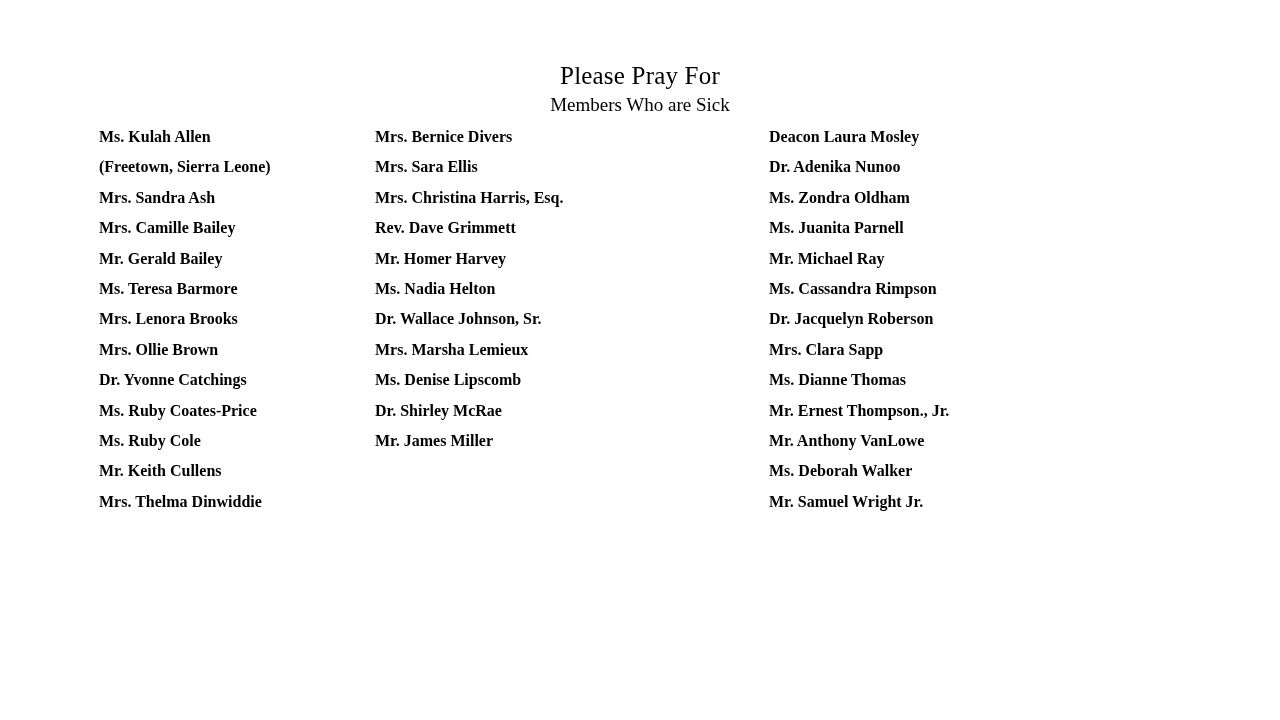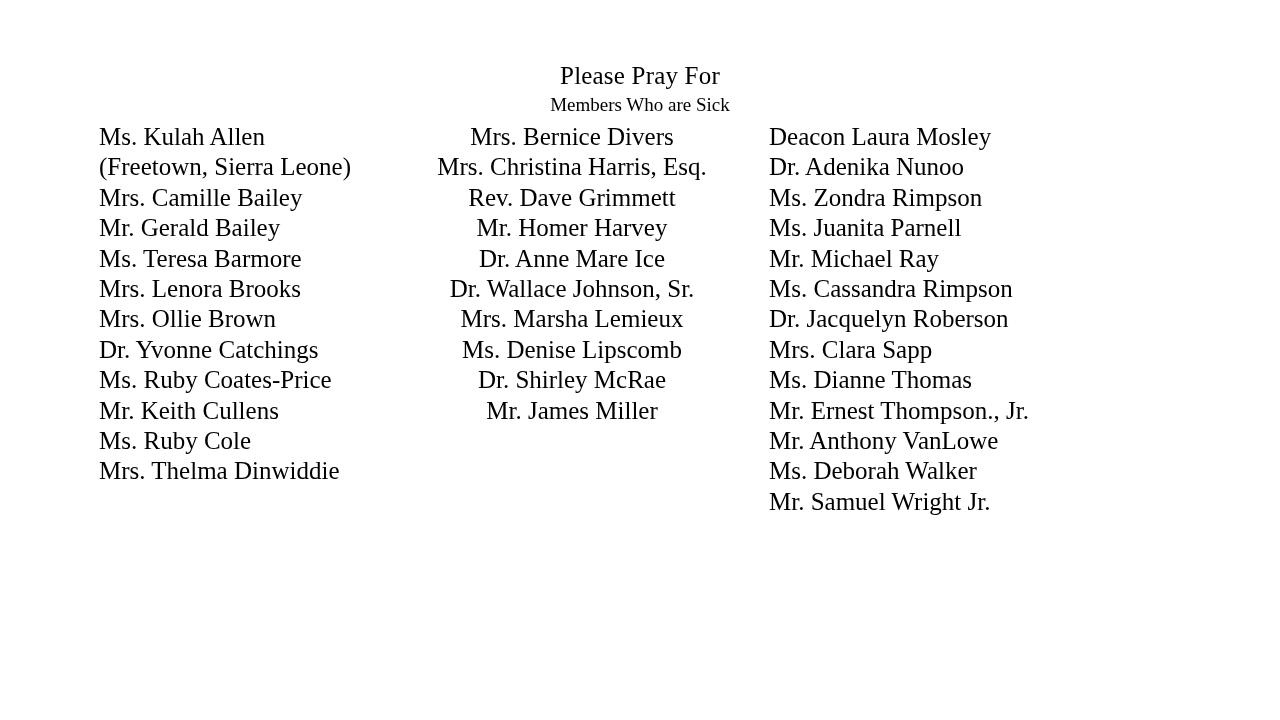--- a/index.html
+++ b/index.html
@@ -40,34 +40,33 @@
   }
   .columns {
     position: absolute;
     top: 122px;
     left: 0;
     width: 1280px;
     display: flex;
     align-items: flex-start;
   }
   .col {
-    font-size: 25px;
-    font-weight: normal;
+    font-size: 16px;
+    font-weight: bold;
     line-height: 30.4px;
   }
   .col-1 {
     width: 375px;
     padding-left: 99px;
     box-sizing: border-box;
   }
   .col-2 {
     width: 394px;
     padding-left: 0px;
     box-sizing: border-box;
-    text-align: center;
   }
   .col-3 {
     width: 400px;
     box-sizing: border-box;
   }
   .name {
     white-space: nowrap;
   }
 </style>
 </head>
@@ -76,49 +75,51 @@
 <div class="page">
 
   <div class="title">Please Pray For</div>
   <div class="subtitle">Members Who are Sick</div>
 
   <div class="columns">
 
     <div class="col col-1">
       <div class="name">Ms. Kulah Allen</div>
       <div class="name">(Freetown, Sierra Leone)</div>
+      <div class="name">Mrs. Sandra Ash</div>
       <div class="name">Mrs. Camille Bailey</div>
       <div class="name">Mr. Gerald Bailey</div>
       <div class="name">Ms. Teresa Barmore</div>
       <div class="name">Mrs. Lenora Brooks</div>
       <div class="name">Mrs. Ollie Brown</div>
       <div class="name">Dr. Yvonne Catchings</div>
       <div class="name">Ms. Ruby Coates-Price</div>
+      <div class="name">Ms. Ruby Cole</div>
       <div class="name">Mr. Keith Cullens</div>
-      <div class="name">Ms. Ruby Cole</div>
       <div class="name">Mrs. Thelma Dinwiddie</div>
     </div>
 
     <div class="col col-2">
       <div class="name">Mrs. Bernice Divers</div>
+      <div class="name">Mrs. Sara Ellis</div>
       <div class="name">Mrs. Christina Harris, Esq.</div>
       <div class="name">Rev. Dave Grimmett</div>
       <div class="name">Mr. Homer Harvey</div>
-      <div class="name">Dr. Anne Mare Ice</div>
+      <div class="name">Ms. Nadia Helton</div>
       <div class="name">Dr. Wallace Johnson, Sr.</div>
       <div class="name">Mrs. Marsha Lemieux</div>
       <div class="name">Ms. Denise Lipscomb</div>
       <div class="name">Dr. Shirley McRae</div>
       <div class="name">Mr. James Miller</div>
     </div>
 
     <div class="col col-3">
       <div class="name">Deacon Laura Mosley</div>
       <div class="name">Dr. Adenika Nunoo</div>
-      <div class="name">Ms. Zondra Rimpson</div>
+      <div class="name">Ms. Zondra Oldham</div>
       <div class="name">Ms. Juanita Parnell</div>
       <div class="name">Mr. Michael Ray</div>
       <div class="name">Ms. Cassandra Rimpson</div>
       <div class="name">Dr. Jacquelyn Roberson</div>
       <div class="name">Mrs. Clara Sapp</div>
       <div class="name">Ms. Dianne Thomas</div>
       <div class="name">Mr. Ernest Thompson., Jr.</div>
       <div class="name">Mr. Anthony VanLowe</div>
       <div class="name">Ms. Deborah Walker</div>
       <div class="name">Mr. Samuel Wright Jr.</div>

